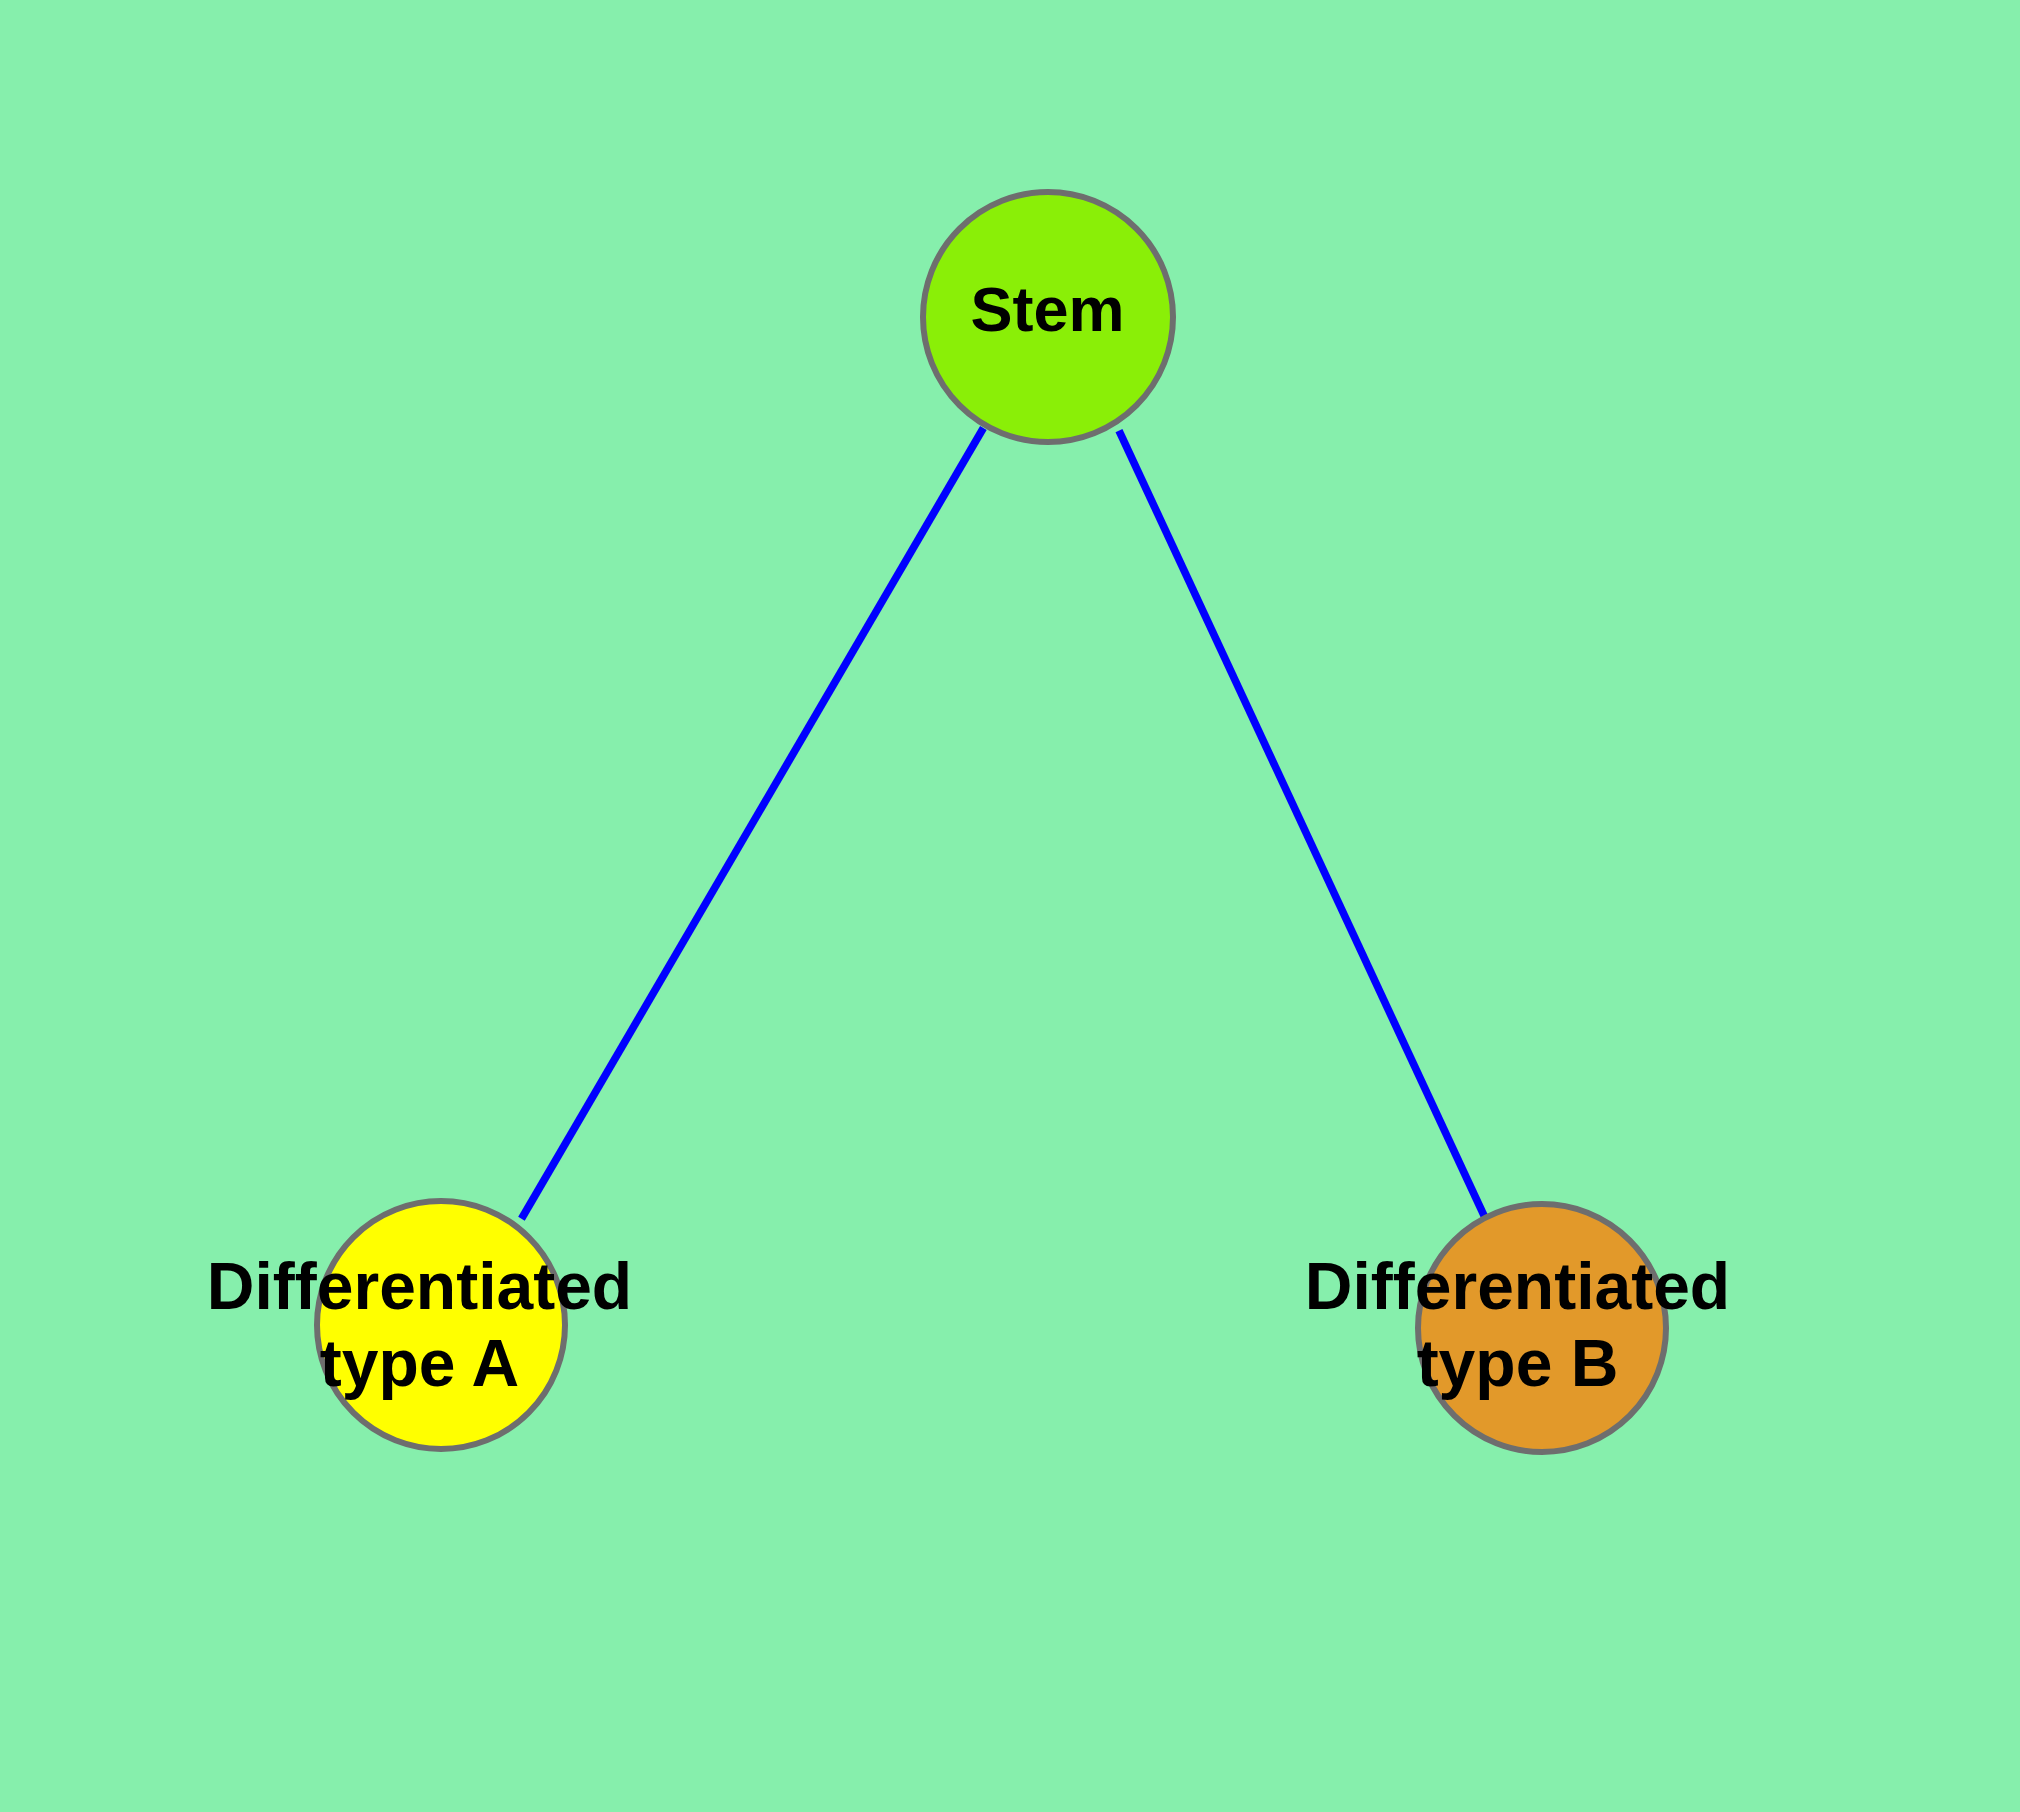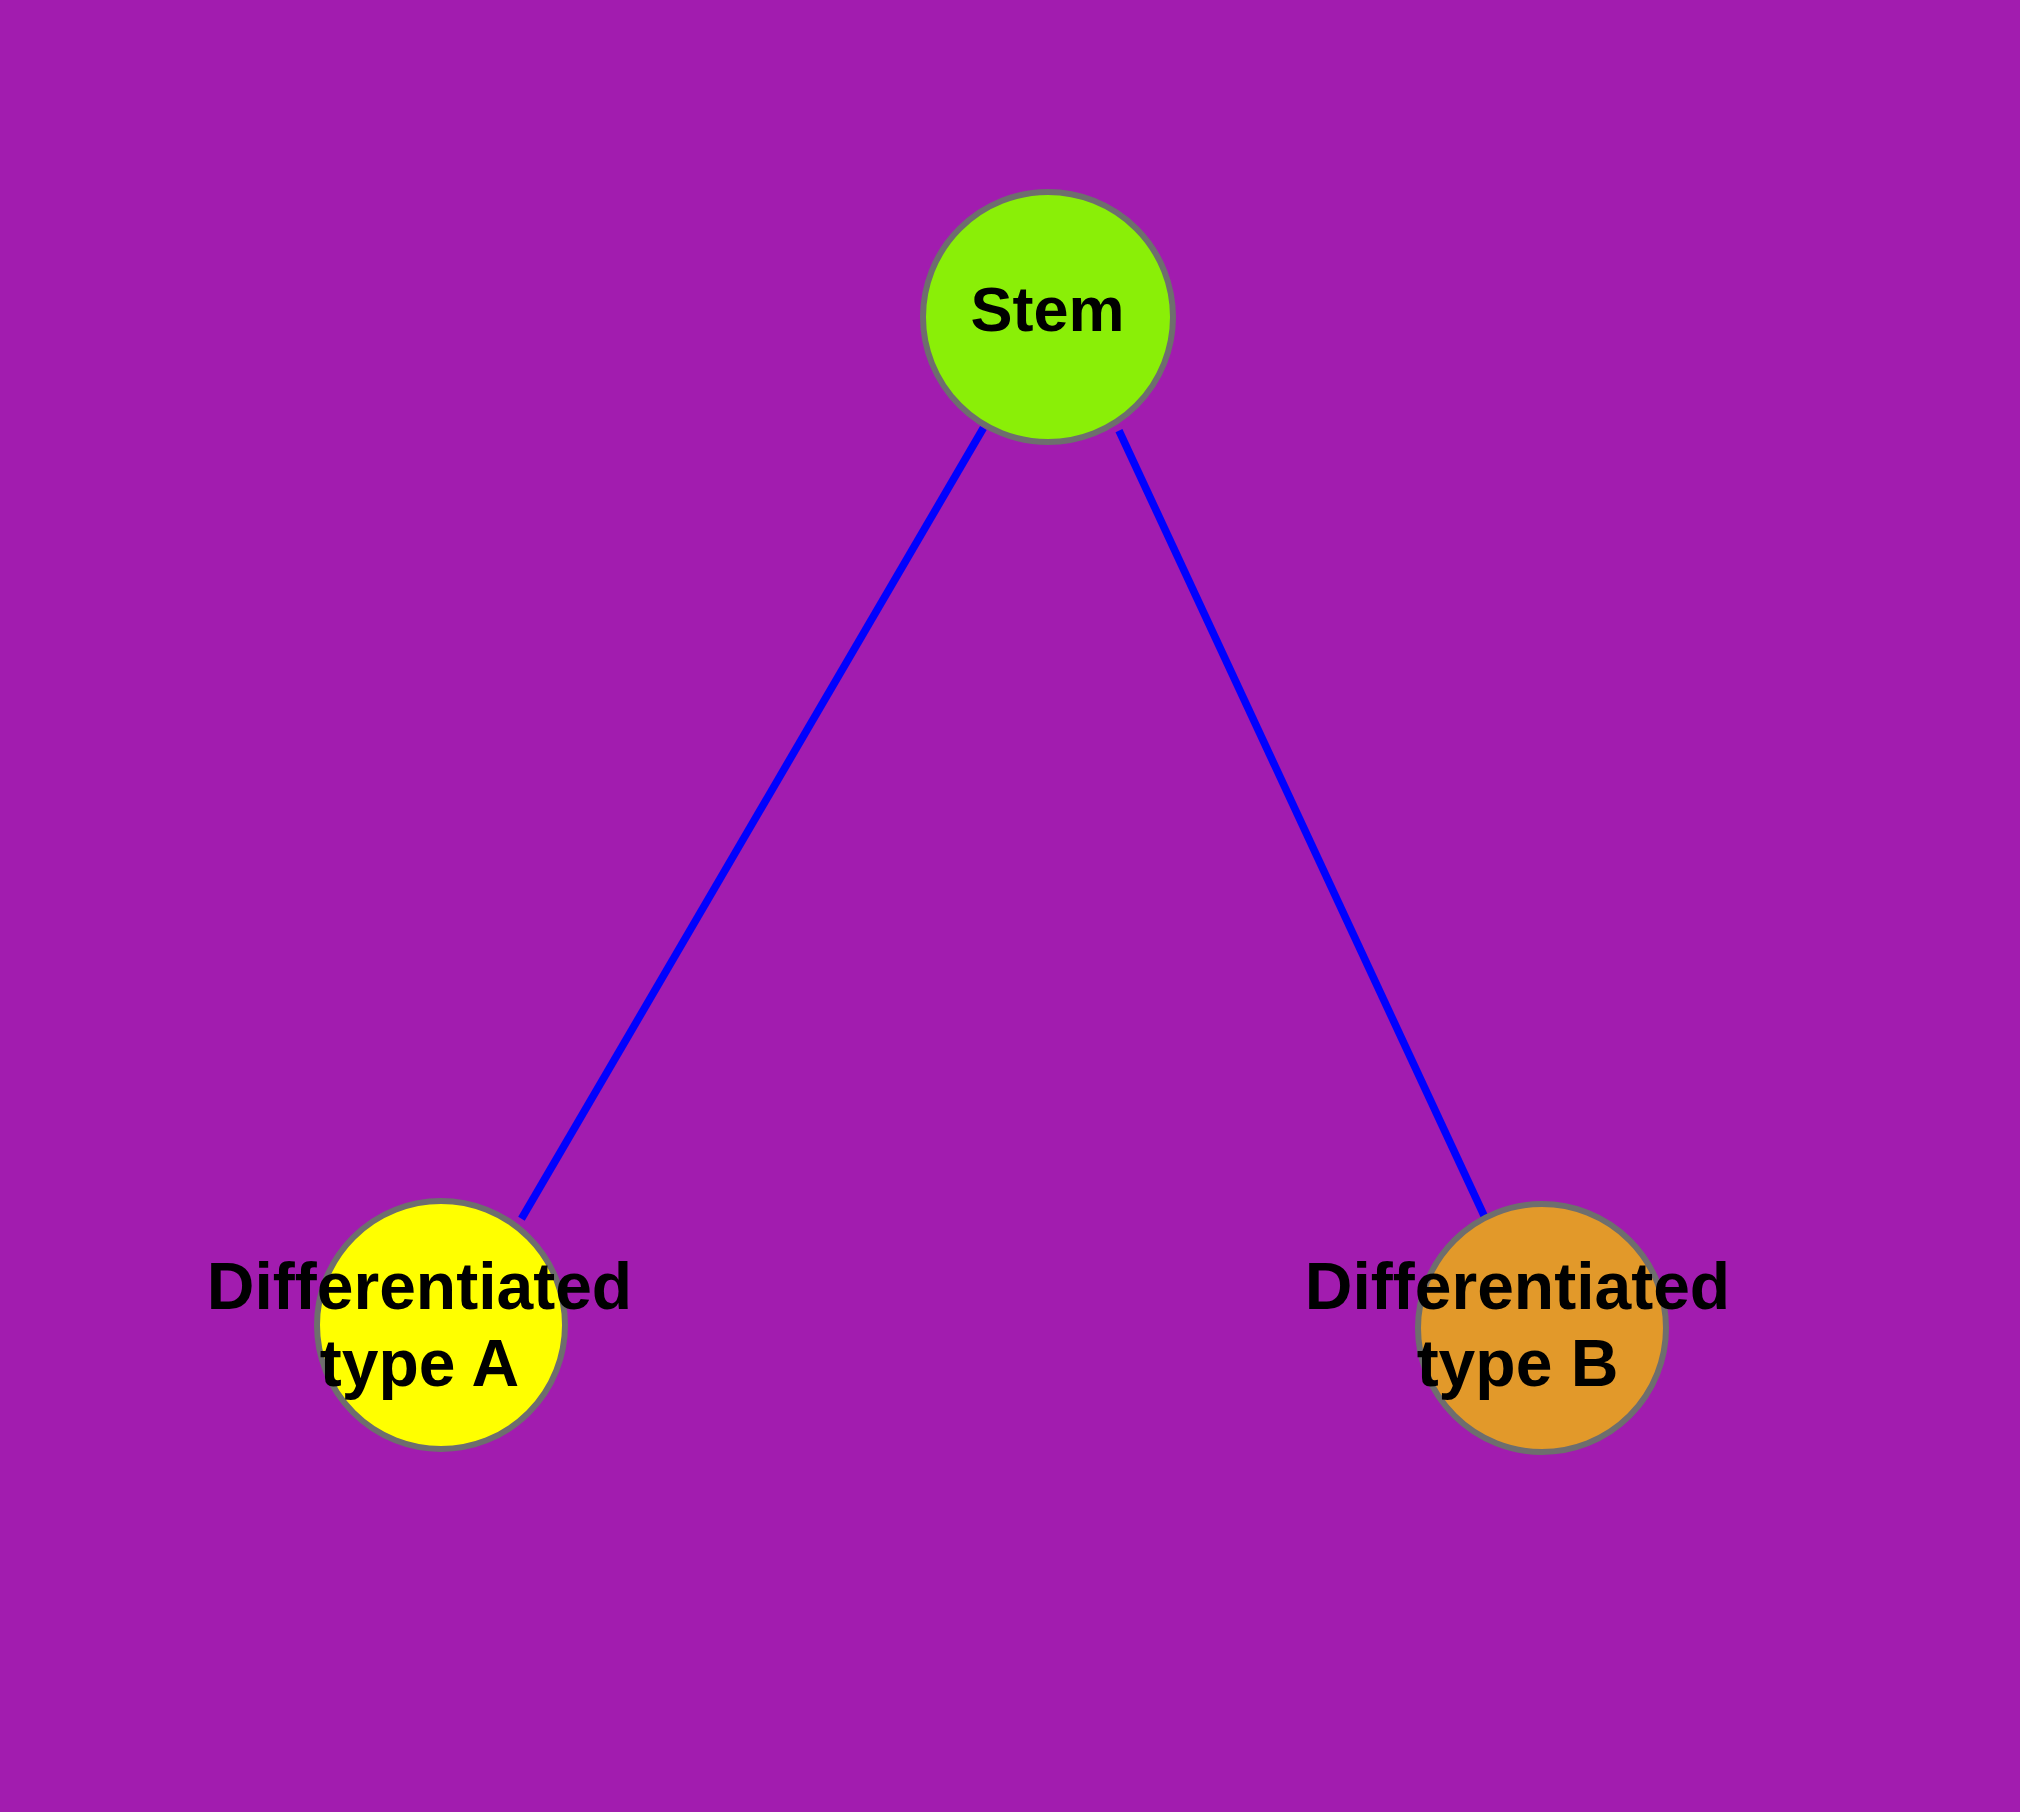--- a/index.html
+++ b/index.html
@@ -4,21 +4,21 @@
 <style>
   html, body {
     margin: 0;
     padding: 0;
     background: #ccccfc;
   }
   #canvas {
     position: relative;
     width: 2021px;
     height: 1812px;
-    background: #a21caf;
+    background: #86efac;
     overflow: hidden;
     font-family: "Liberation Sans", sans-serif;
   }
   #edge-layer {
     position: absolute;
     left: 0;
     top: 0;
     width: 2021px;
     height: 1812px;
   }

